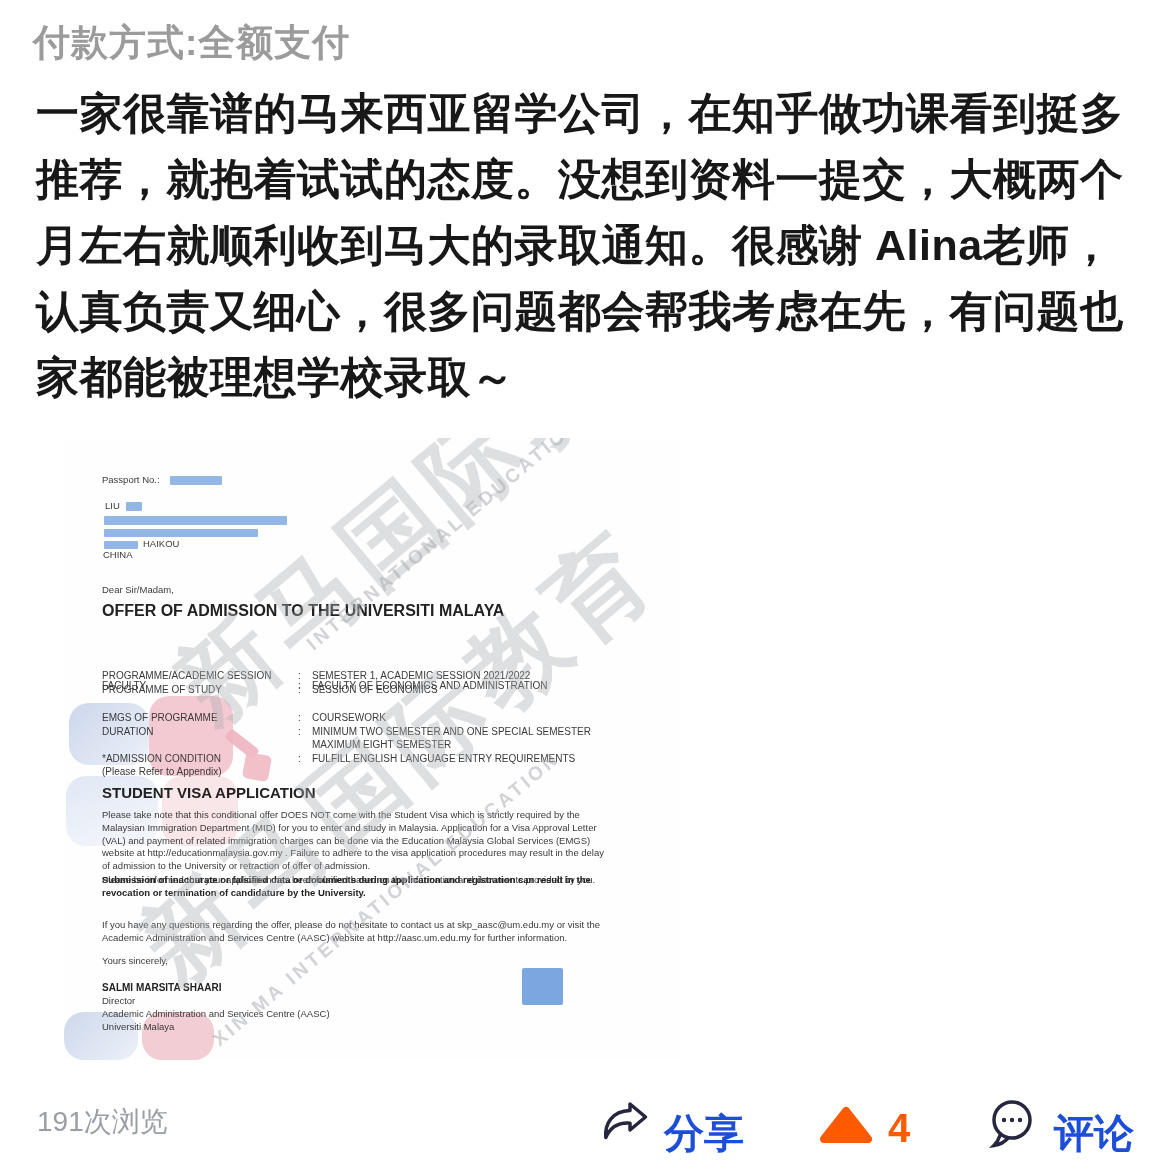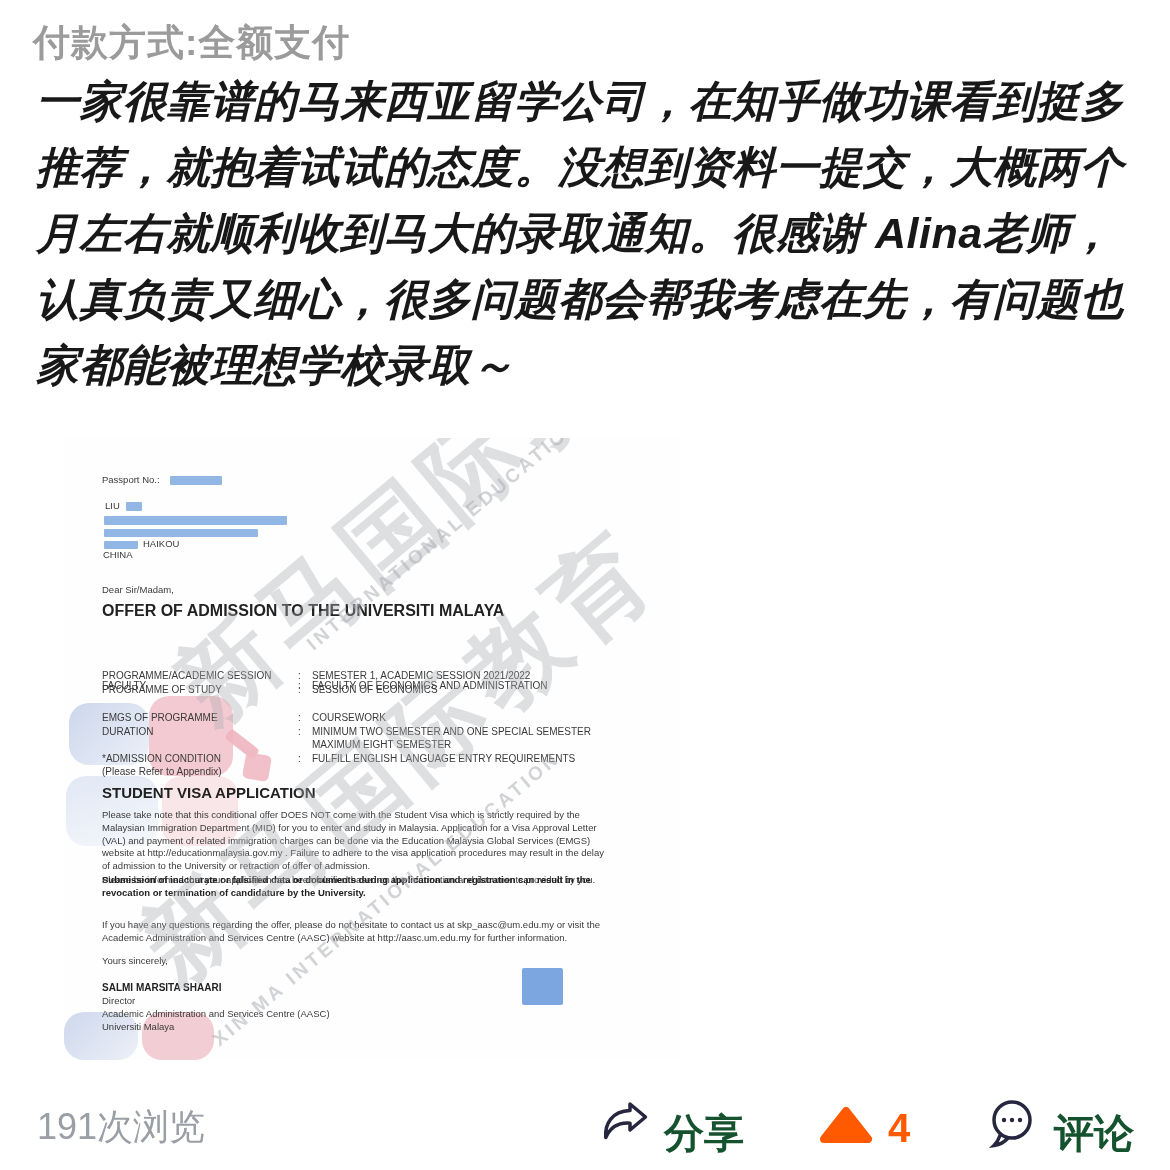--- a/index.html
+++ b/index.html
@@ -2,21 +2,21 @@
 <html><head>
 <meta charset="utf-8">
 <style>
   html,body{margin:0;padding:0;}
   body{font-family:"Liberation Sans","DejaVu Sans",sans-serif;background:#ffffff;}
   #canvas{position:relative;width:1170px;height:1170px;background:#ffffff;overflow:hidden;}
   .abs{position:absolute;}
 
   
   .post-header{left:33px;top:18px;font-size:37px;font-weight:700;color:#9b9b9b;letter-spacing:1px;}
-  .post-body{left:36px;top:68px;width:1100px;font-style:italic;}
+  .post-body{left:36px;top:80px;width:1100px;}
   .post-line{font-size:43px;line-height:66px;font-weight:700;color:#181818;letter-spacing:0.5px;white-space:nowrap;}
 
   
   .letter{left:64px;top:438px;width:616px;height:622px;background:#fefefe;overflow:hidden;}
   .letter *{position:absolute;}
   .ltxt{font-size:9.5px;color:#3a3a3a;line-height:12.6px;white-space:nowrap;}
   .lpara{font-size:9.5px;color:#3a3a3a;line-height:12.8px;width:508px;white-space:normal;}
   .lbold{font-weight:700;color:#222;}
   .redact{background:#92b7e4;border-radius:1px;}
 
@@ -30,22 +30,22 @@
   .wm{transform-origin:0 100%;transform:rotate(-40deg);white-space:nowrap;pointer-events:none;z-index:5;}
   .wm-cn{font-size:96px;line-height:96px;height:96px;letter-spacing:10px;font-weight:700;color:rgba(172,174,180,0.38);}
   .wm-en{font-size:19px;line-height:20px;height:20px;letter-spacing:3.5px;font-weight:700;color:rgba(168,170,176,0.52);}
 
   
   .shape{border-radius:20px;z-index:0;}
   .stamp{left:458px;top:530px;width:41px;height:37px;background:#7ba6e0;border-radius:2px;z-index:1;}
   .ztext{z-index:2;margin-top:26px;}
 
   
-  .views{left:37px;top:1103px;font-size:36px;color:#9a9ea5;font-weight:500;}
-  .act-label{font-size:40px;color:#14532d;font-weight:600;}
+  .views{left:37px;top:1103px;font-size:28px;color:#9a9ea5;font-weight:500;}
+  .act-label{font-size:40px;color:#1d4ed8;font-weight:600;}
   .vote-num{left:888px;top:1106px;font-size:40px;color:#ff5a00;font-weight:600;}
 </style>
 </head>
 <body>
 
 <div id="canvas">
 
   <div class="abs post-header">付款方式:全额支付</div>
 
   <div class="abs post-body">

